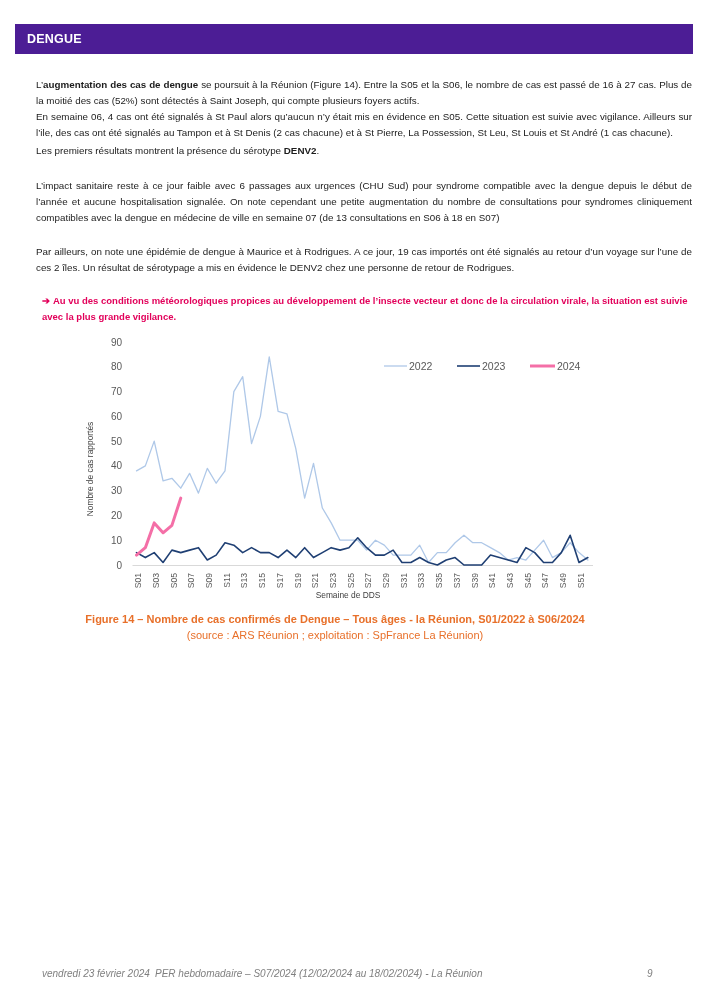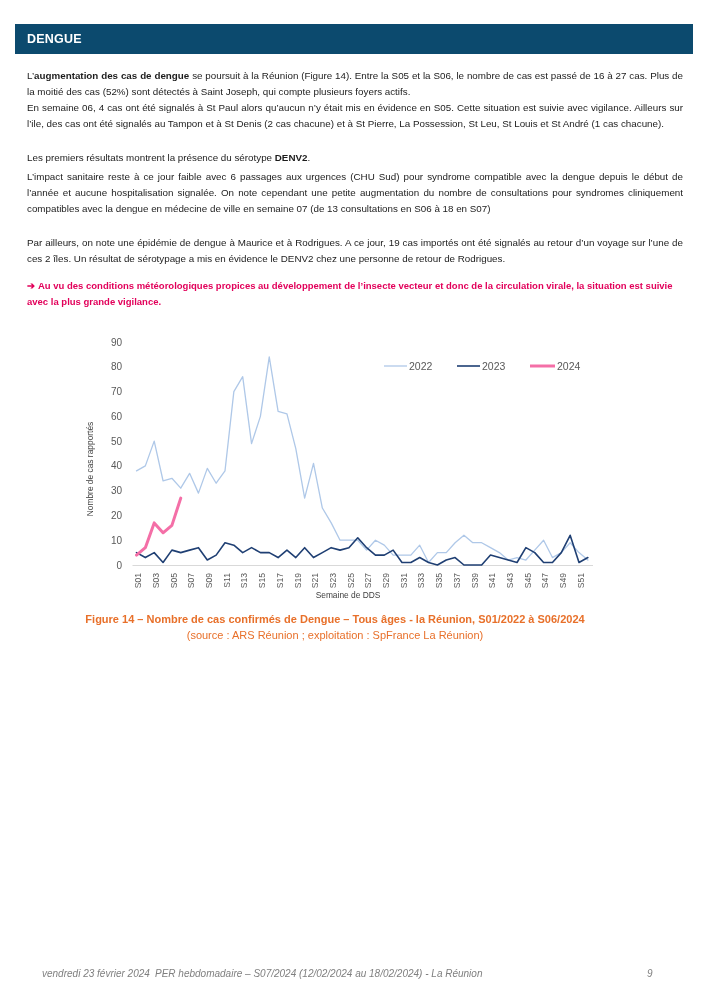--- a/index.html
+++ b/index.html
@@ -2,36 +2,36 @@
 <html><head>
   <meta charset="utf-8">
   <style>
     html, body { margin: 0; padding: 0; background: #ffffff; }
     body {
       width: 707px; height: 1000px; position: relative; overflow: hidden;
       font-family: "Liberation Sans", sans-serif; color: #1c1c1c;
     }
     .section-bar {
       position: absolute; left: 15px; top: 24px; width: 678px; height: 30px;
-      background: #0c4a6e;
+      background: #4c1d95;
     }
     .section-title {
       position: absolute; left: 12px; top: 8px;
       color: #ffffff; font-weight: bold; font-size: 12.5px; letter-spacing: 0.2px;
     }
     .para {
       position: absolute; left: 27px; width: 656px;
       font-size: 9.8px; line-height: 16px; text-align: justify;
-      margin: 0;
+      margin: 9px;
     }
     .para b, .para .bold { font-weight: bold; }
     .highlight {
       position: absolute; left: 27px; width: 658px; top: 278px;
       font-size: 9.5px; line-height: 16px; font-weight: bold; color: #E2005A;
-      text-align: left; margin: 0;
+      text-align: left; margin: 15px;
     }
     .arrow { display: inline-block; margin-right: 3px; }
     .chart {
       position: absolute; left: 70px; top: 330px; width: 540px; height: 275px;
     }
     .chart svg { width: 540px; height: 275px; display: block; overflow: visible; }
     .caption {
       position: absolute; left: 80px; width: 510px; text-align: center;
       color: #E8702A; font-size: 11px; line-height: 16px;
     }
@@ -49,21 +49,21 @@
 </div>
 
 <p class="para" style="top:68px">
   <span>L’</span><span class="bold">augmentation des cas de dengue</span><span> se poursuit à la Réunion (Figure 14). Entre la S05 et la S06, le nombre de cas est passé de 16 à 27 cas. Plus de la moitié des cas (52%) sont détectés à Saint Joseph, qui compte plusieurs foyers actifs.</span>
 </p>
 
 <p class="para" style="top:100px">
   <span>En semaine 06, 4 cas ont été signalés à St Paul alors qu’aucun n’y était mis en évidence en S05. Cette situation est suivie avec vigilance. Ailleurs sur l’ile, des cas ont été signalés au Tampon et à St Denis (2 cas chacune) et à St Pierre, La Possession, St Leu, St Louis et St André (1 cas chacune).</span>
 </p>
 
-<p class="para" style="top:150px">
+<p class="para" style="top:134px">
   <span>Les premiers résultats montrent la présence du sérotype </span><span class="bold">DENV2</span><span>.</span>
 </p>
 
 <p class="para" style="top:169px">
   <span>L’impact sanitaire reste à ce jour faible avec 6 passages aux urgences (CHU Sud) pour syndrome compatible avec la dengue depuis le début de l’année et aucune hospitalisation signalée. On note cependant une petite augmentation du nombre de consultations pour syndromes cliniquement compatibles avec la dengue en médecine de ville en semaine 07 (de 13 consultations en S06 à 18 en S07)</span>
 </p>
 
 <p class="para" style="top:235px">
   <span>Par ailleurs, on note une épidémie de dengue à Maurice et à Rodrigues. A ce jour, 19 cas importés ont été signalés au retour d’un voyage sur l’une de ces 2 îles. Un résultat de sérotypage a mis en évidence le DENV2 chez une personne de retour de Rodrigues.</span>
 </p>

